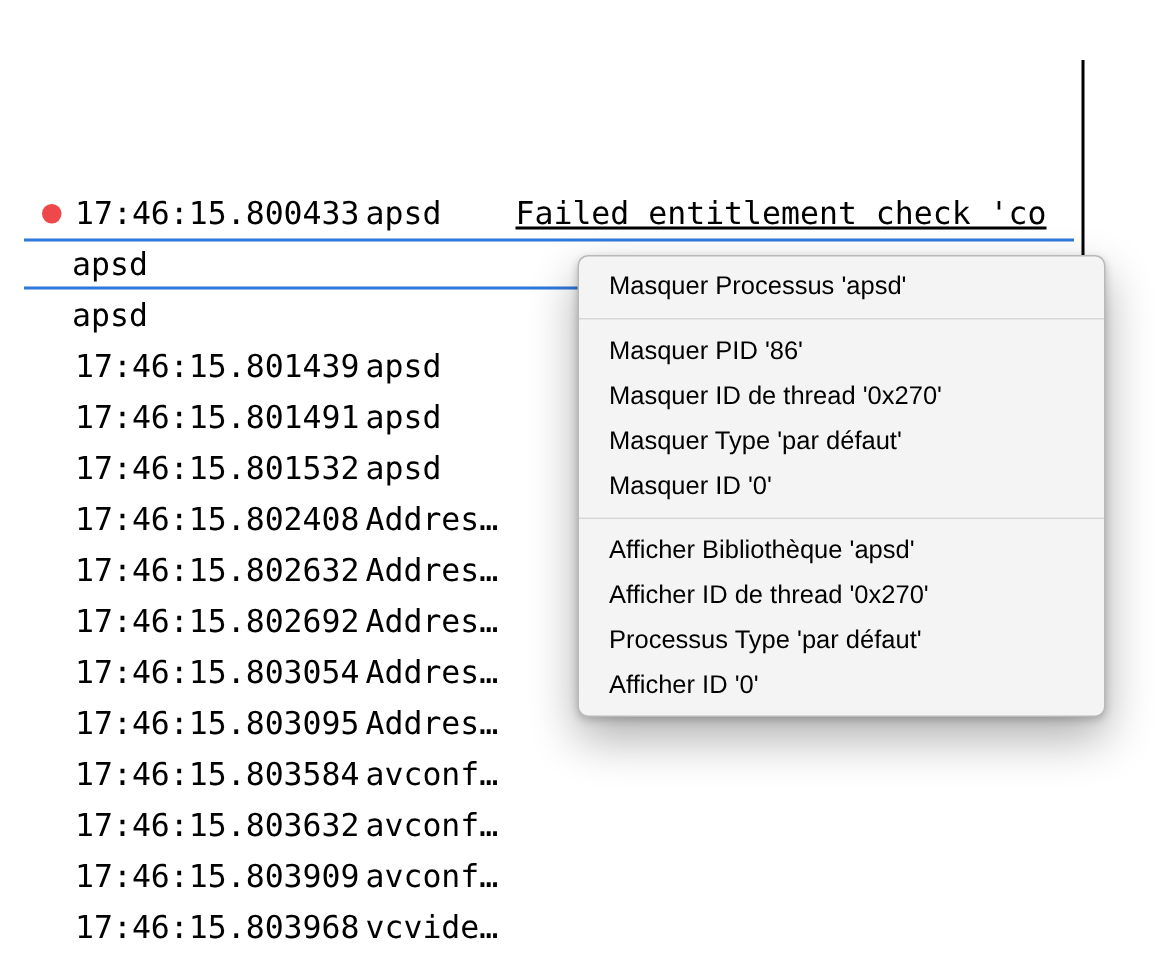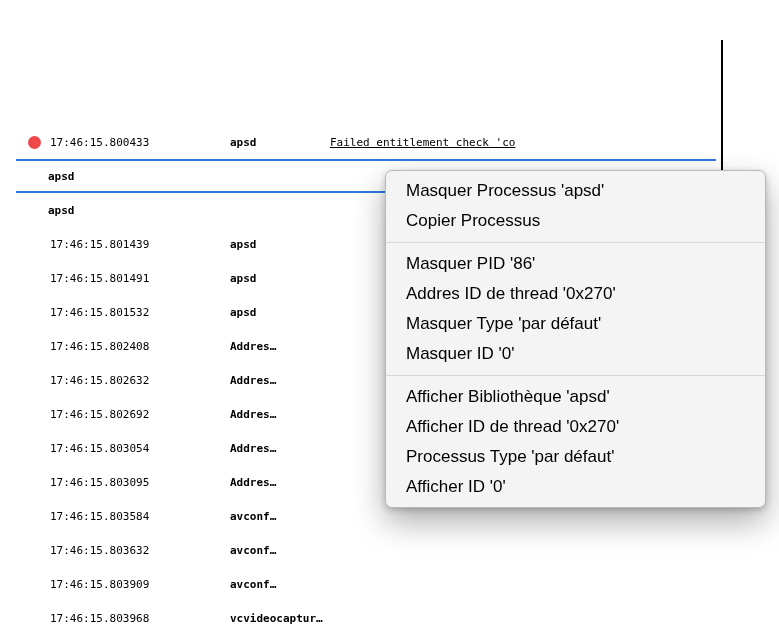--- a/index.html
+++ b/index.html
@@ -16,21 +16,21 @@
     position: absolute;
     top: 125px;
     left: 16px;
     width: 700px;
     height: 505px;
     overflow: hidden;
   }
   .table {
     width: 100%;
     font-family: "Menlo", "SF Mono", ui-monospace, monospace;
-    font-size: 11px;
+    font-size: 21px;
     color: #000;
   }
   .row {
     display: flex;
     align-items: center;
     height: 34px;
     padding: 0 2px 0 8px;
     white-space: nowrap;
     overflow: hidden;
   }
@@ -54,33 +54,32 @@
   }
   .time {
     flex: 0 0 182px;
     padding-left: 6px;
   }
   .proc {
     flex: 0 0 100px;
     padding-left: 4px;
     overflow: hidden;
     text-overflow: ellipsis;
-    font-weight: bold;
   }
   .msg {
     flex: 1;
     padding-left: 4px;
     overflow: hidden;
     text-decoration: underline;
   }
   .context-menu {
     position: absolute;
     top: 170px;
     left: 385px;
-    width: 381px;
+    width: 352px;
     background: #f4f4f4;
     border: 1px solid #b9b9b9;
     border-radius: 7px;
     box-shadow: 0 14px 32px rgba(0,0,0,0.32), 0 2px 6px rgba(0,0,0,0.2);
     padding: 5px 0;
     font-family: -apple-system, "Helvetica Neue", Arial, sans-serif;
     font-size: 17px;
     color: #000;
   }
   .menu-item {
@@ -197,24 +196,23 @@
         <div class="dot"></div>
         <div class="time">17:46:15.803968</div>
         <div class="proc">vcvideocaptureserver [INFO]…</div>
         <div class="msg"></div>
       </div>
     </div>
 </div>
 
 <div class="context-menu" id="menu">
     <div class="menu-item">Masquer Processus 'apsd'</div>
-    <div class="menu-item">Copier Processus</div>
     <div class="menu-sep"></div>
     <div class="menu-item">Masquer PID '86'</div>
-    <div class="menu-item">Addres ID de thread '0x270'</div>
+    <div class="menu-item">Masquer ID de thread '0x270'</div>
     <div class="menu-item">Masquer Type 'par défaut'</div>
     <div class="menu-item">Masquer ID '0'</div>
     <div class="menu-sep"></div>
     <div class="menu-item">Afficher Bibliothèque 'apsd'</div>
     <div class="menu-item">Afficher ID de thread '0x270'</div>
     <div class="menu-item">Processus Type 'par défaut'</div>
     <div class="menu-item">Afficher ID '0'</div>
   </div>
 
 </body></html>

